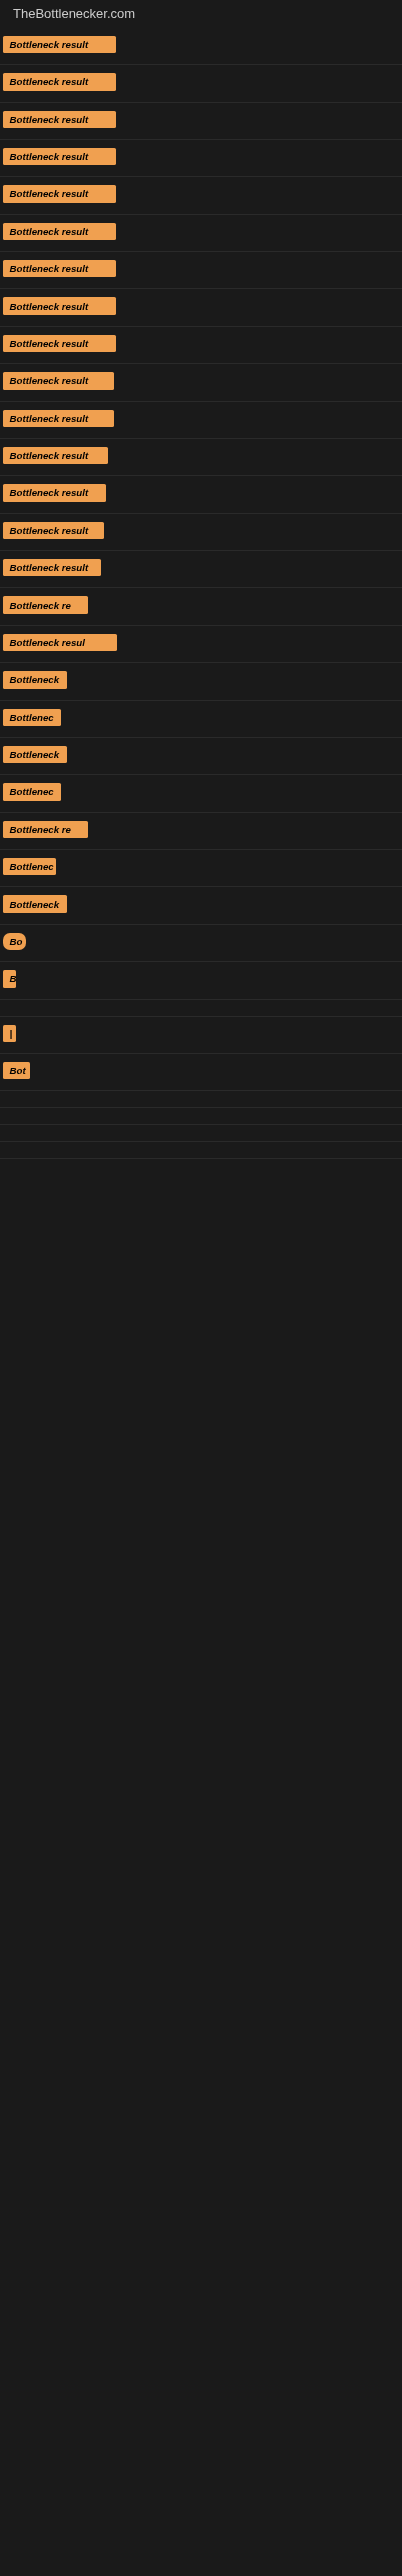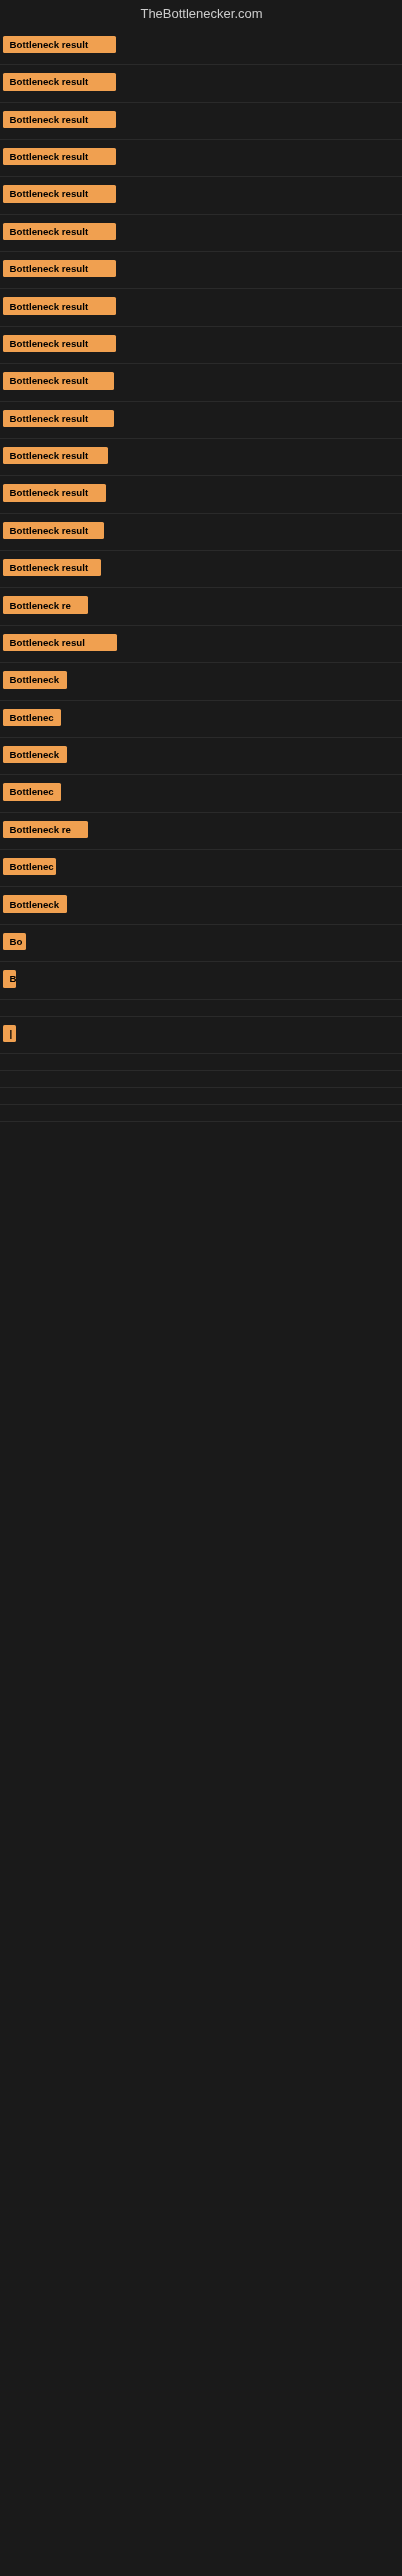--- a/index.html
+++ b/index.html
@@ -10,42 +10,43 @@
 
     body {
       width: 403px;
       min-height: 2576px;
       background-color: #1a1a1a;
       font-family: Arial, sans-serif;
       position: relative;
     }
 
     .site-title {
-      text-align: center;
       color: #cccccc;
       font-size: 13px;
       padding: 6.4px 0;
       background-color: #1a1a1a;
+      margin-left: 13px;
     }
 
     .bottleneck-bar {
       display: inline-block;
       background-color: #f0a050;
       color: #000;
       font-size: 9.7px;
       font-weight: bold;
       padding: 3.2px 6.4px;
       border-radius: 1.6px;
       white-space: nowrap;
       overflow: hidden;
     }
 
     .row {
       padding: 8px 3.2px;
       border-bottom: 0.8px solid #2a2a2a;
+      font-style: italic;
     }
   </style>
 </head>
 <body>
 
 <div>
   <div class="site-title">TheBottlenecker.com</div>
 </div>
 
 <div id="rows-container">
@@ -66,22 +67,23 @@
     <div class="row"><span class="bottleneck-bar" style="width: 98px;">Bottleneck result</span></div>
     <div class="row"><span class="bottleneck-bar" style="width: 85px;">Bottleneck re</span></div>
     <div class="row"><span class="bottleneck-bar" style="width: 114px;">Bottleneck resul</span></div>
     <div class="row"><span class="bottleneck-bar" style="width: 64px;">Bottleneck</span></div>
     <div class="row"><span class="bottleneck-bar" style="width: 58px;">Bottlenec</span></div>
     <div class="row"><span class="bottleneck-bar" style="width: 64px;">Bottleneck</span></div>
     <div class="row"><span class="bottleneck-bar" style="width: 58px;">Bottlenec</span></div>
     <div class="row"><span class="bottleneck-bar" style="width: 85px;">Bottleneck re</span></div>
     <div class="row"><span class="bottleneck-bar" style="width: 53px;">Bottlenec</span></div>
     <div class="row"><span class="bottleneck-bar" style="width: 64px;">Bottleneck</span></div>
-    <div class="row"><span class="bottleneck-bar" style="width: 22.5px;">Bo</span></div>
+    <div class="row"><span class="bottleneck-bar" style="width: 22.5px; border-radius: 7px;">Bo</span></div>
     <div class="row"><span class="bottleneck-bar" style="width: 11.3px;">B</span></div>
     <div class="row"></div>
     <div class="row"><span class="bottleneck-bar" style="width: 6.4px;">|</span></div>
+    <div class="row"><span class="bottleneck-bar" style="width: 27px;">Bot</span></div>
     <div class="row"></div>
     <div class="row"></div>
     <div class="row"></div>
     <div class="row"></div>
   </div>
 
 
 </body></html>

